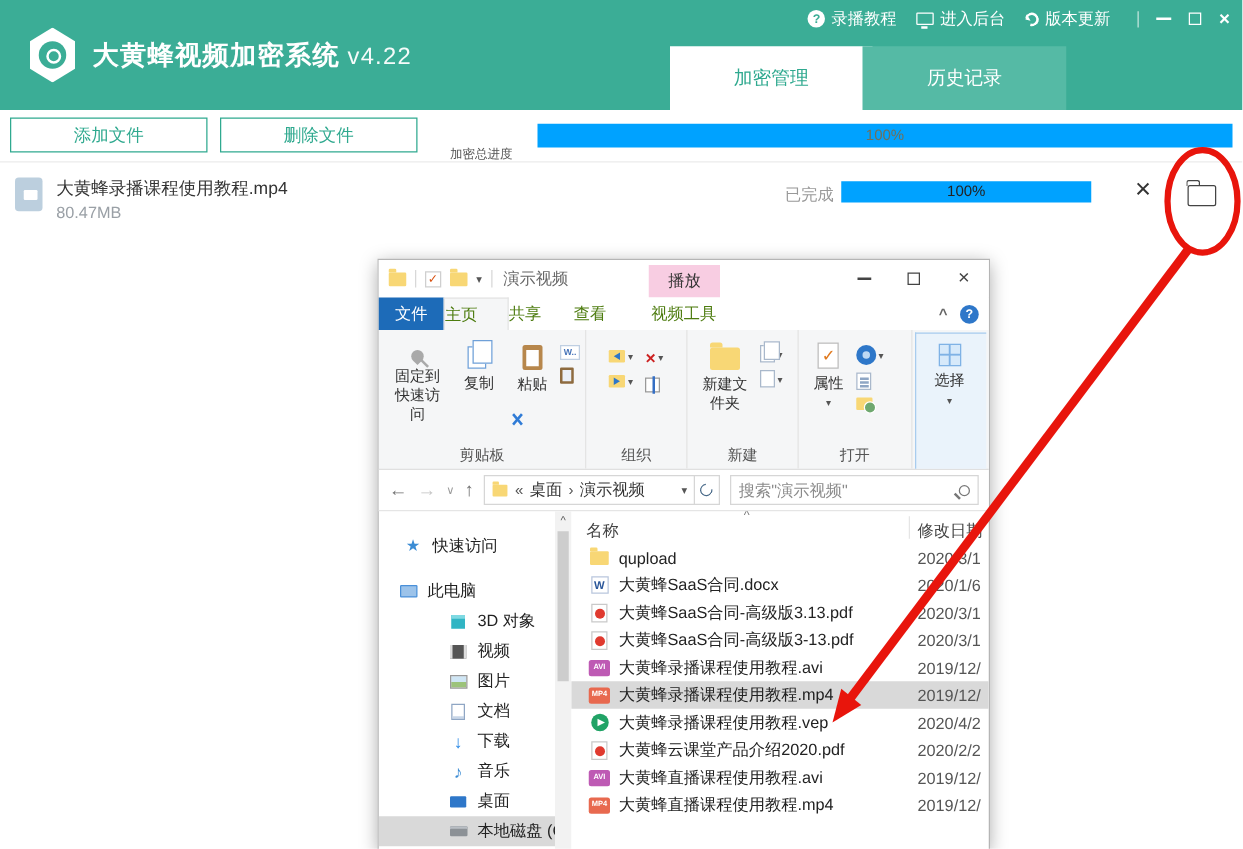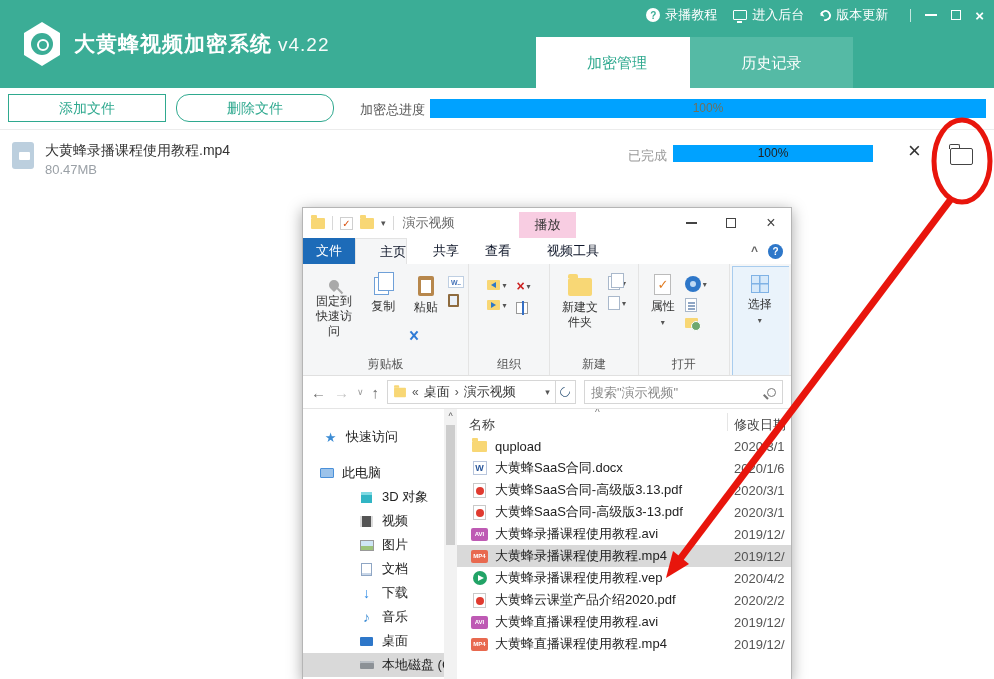--- a/index.html
+++ b/index.html
@@ -32,22 +32,22 @@
   .brand-title { color:#fff; font-size:21px; font-weight:bold; letter-spacing:1px; }
   .brand-ver { color:rgba(255,255,255,.95); font-size:19px; margin-left:6px; font-weight:normal; }
 
   .tab { position:absolute; top:37px; height:51px; line-height:51px; text-align:center; font-size:15px; cursor:pointer; }
   .tab-active { left:536px; width:162px; background:#fff; color:#2FA98F; }
   .tab-inactive { left:690px; width:163px; background:#55BAA5; color:#fff; }
 
   
   .action-row { position:absolute; left:0; top:88px; width:994px; height:42px; background:#fff; border-bottom:1px solid #ECECEC; }
   .ol-btn { position:absolute; top:6px; width:158px; height:28px; line-height:26px; text-align:center; background:#fff; border:1px solid #2FA98F; color:#2FA98F; font-size:14px; cursor:pointer; }
-  .btn-add { left:8px; } .btn-del { left:176px;border-radius:13px; }
-  .total-label { position:absolute; left:360px; top:13px; font-size:13px; color:#555; }
+  .btn-add { left:8px; } .btn-del { left:176px; }
+  .total-label { position:absolute; left:360px; top:28px; font-size:10px; color:#555; }
   .total-bar { position:absolute; left:430px; top:11px; width:556px; height:19px; background:#00A2FF; text-align:center; font-size:12px; line-height:19px; color:#6F705C; }
 
   
   .task-row { position:absolute; left:0; top:131px; width:994px; height:58px; background:#fff; }
   .doc-i { position:absolute; left:12px; top:11px; width:22px; height:27px; background:#BCCFDE; border-radius:3px; }
   .doc-i::after { content:""; position:absolute; right:4px; top:10px; width:11px; height:8px; background:#fff; border-radius:1px; }
   .task-name { position:absolute; left:45px; top:11px; font-size:14px; color:#333; }
   .task-size { position:absolute; left:45px; top:31px; font-size:13px; color:#9AA0A6; }
   .task-status { position:absolute; left:628px; top:16px; font-size:13px; color:#999; }
   .task-bar { position:absolute; left:673px; top:14px; width:200px; height:17px; background:#00A2FF; text-align:center; font-size:12px; line-height:17px; color:#222; }
@@ -67,21 +67,21 @@
   .ex-title { color:#666; margin-left:2px; }
   .ctx-tab { position:absolute; left:216px; top:4px; width:57px; height:26px; background:#F8CDE2; color:#333; text-align:center; line-height:26px; cursor:pointer; }
   .ex-ctl { position:absolute; right:0; top:0; height:30px; display:flex; }
   .ex-ctl > div { width:40px; height:30px; display:flex; align-items:center; justify-content:center; cursor:pointer; }
   .exmin { width:11px; height:1.5px; background:#444; }
   .exmax { width:10px; height:10px; border:1.2px solid #444; }
   .exclose { font-size:16px; color:#444; line-height:1; }
 
   .ex-menubar { position:relative; height:26px; display:flex; align-items:stretch; background:#fff; }
   .m-file { width:52px; background:#1D6BB8; color:#fff; text-align:center; line-height:26px; cursor:pointer; }
-  .m-tab { width:52px; text-align:right; line-height:26px; color:#0f172a; cursor:pointer;padding-left:17px; }
+  .m-tab { width:52px; text-align:left; line-height:26px; color:#4d7c0f; cursor:pointer; }
   .m-tab.active { background:#F5F6F7; border:1px solid #E3E3E3; border-bottom:none; }
   .m-video { width:78px; margin-left:10px; }
   .m-right { position:absolute; right:8px; top:0; height:26px; display:flex; align-items:center; gap:10px; }
   .m-collapse { color:#666; font-size:12px; font-weight:bold; cursor:pointer; }
   .m-help { width:15px; height:15px; border-radius:50%; background:#2E77C9; color:#fff; font-size:10px; font-weight:bold; text-align:center; line-height:15px; cursor:pointer; }
 
   
   .ribbon { position:relative; height:112px; background:#F5F6F7; border-bottom:1px solid #E0E0E0; display:flex; overflow:hidden; }
   .rgroup { position:relative; height:100%; border-right:1px solid #E4E4E4; display:flex; padding:8px 4px 18px 4px; gap:2px; }
   .rlabel { position:absolute; bottom:2px; left:0; right:0; text-align:center; font-size:12px; color:#555; }

